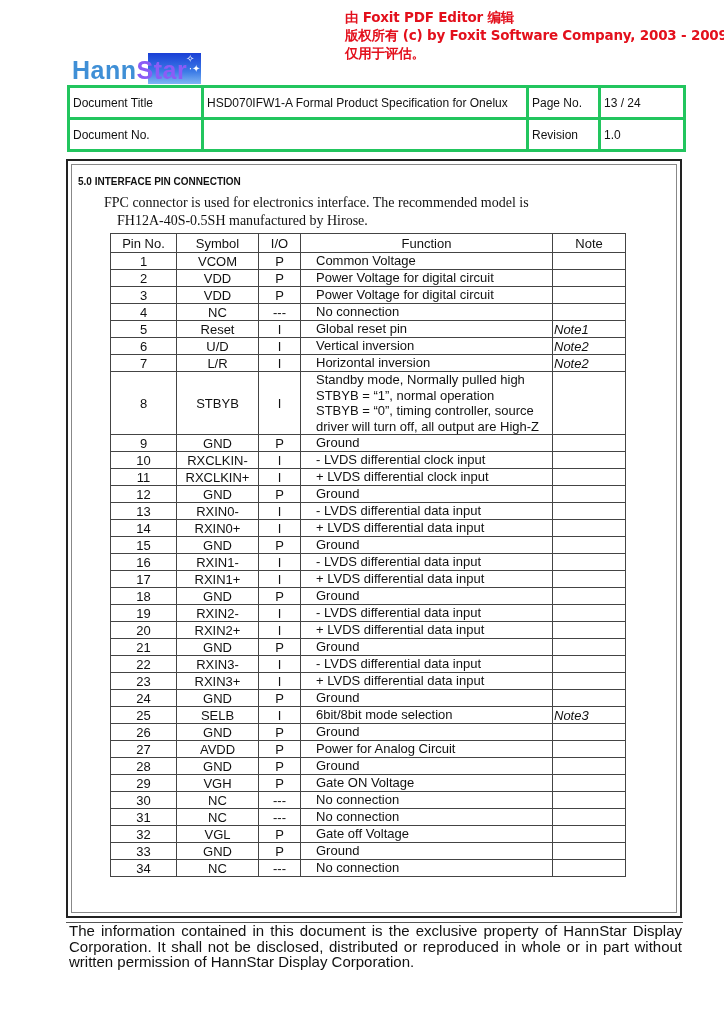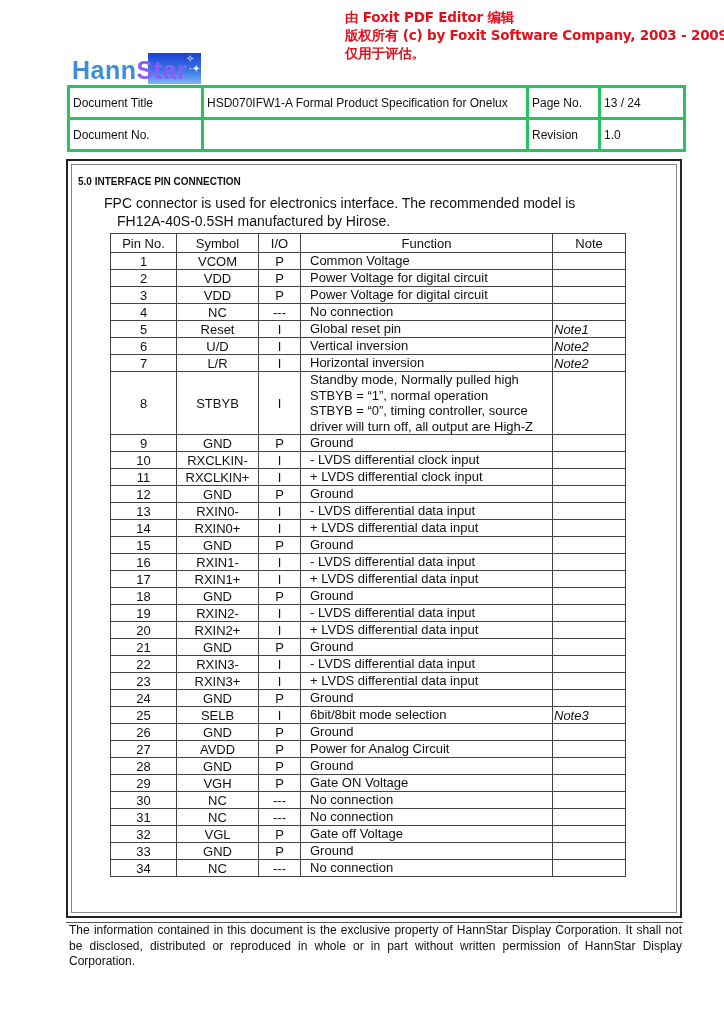--- a/index.html
+++ b/index.html
@@ -23,35 +23,35 @@
                   font-size: 12px; table-layout: fixed; }
   .header-table td { border: 3px solid #22c55e; height: 29px; padding: 0 3px; margin-left: 40px; }
   .header-table td.c { text-align: left; }
 
   .frame-outer { position: absolute; left: 66px; top: 159px; width: 616px; height: 759px;
                  border: 2px solid #222; box-sizing: border-box; }
   .frame-inner { position: absolute; left: 3px; top: 3px; right: 3px; bottom: 3px;
                  border: 1px solid #888; }
 
   .sec-title { position: absolute; left: 78px; top: 176px; font-size: 10px; font-weight: bold; }
-  .sec-desc { position: absolute; left: 104px; top: 194px; font-size: 14px; line-height: 18px; width: 560px; }
+  .sec-desc { position: absolute; left: 104px; top: 194px; font-size: 14px; line-height: 18px; width: 560px; font-family: Liberation Serif, serif; }
   .sec-desc .l2 { padding-left: 13px; }
 
   .pin-table { position: absolute; left: 110px; top: 233px; width: 515px; border-collapse: collapse;
                table-layout: fixed; font-size: 13px; }
   .pin-table th, .pin-table td { border: 1px solid #444; padding: 0 2px; line-height: 15px;
                height: 16px; font-weight: normal; }
   .pin-table th { text-align: center; height: 18px; }
   .pin-table td.c { text-align: center; }
-  .pin-table td.f { text-align: left; padding-left: 9px; }
+  .pin-table td.f { text-align: left; padding-left: 15px; }
   .pin-table td.n { text-align: left; padding-left: 1px; font-style: italic; }
   .pin-table td .fl { display: block; line-height: 15.5px; }
 
   .footer-line { position: absolute; left: 66px; top: 922px; width: 617px; border-top: 1px solid #555; }
-  .footer { position: absolute; left: 69px; top: 923px; width: 613px; font-size: 12px;
+  .footer { position: absolute; left: 69px; top: 923px; width: 613px; font-size: 15px;
             line-height: 15.5px; text-align: justify; }
 </style>
 </head>
 <body>
 
 <div class="watermark">
   <div>由 Foxit PDF Editor 编辑</div>
   <div>版权所有 (c) by Foxit Software Company, 2003 - 2009</div>
   <div>仅用于评估。</div>
 </div>

